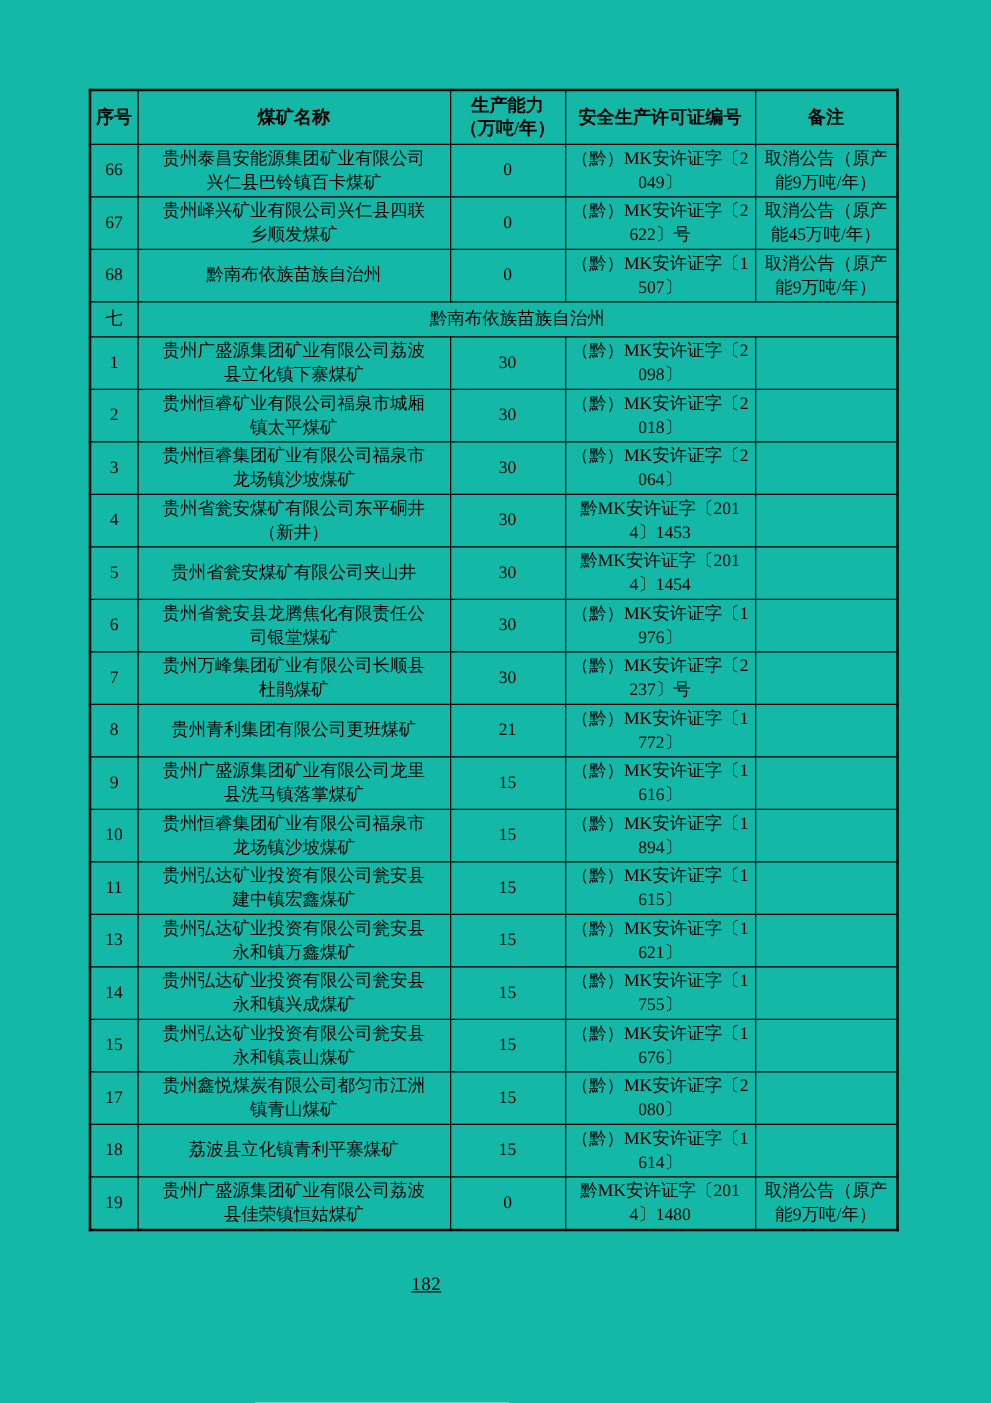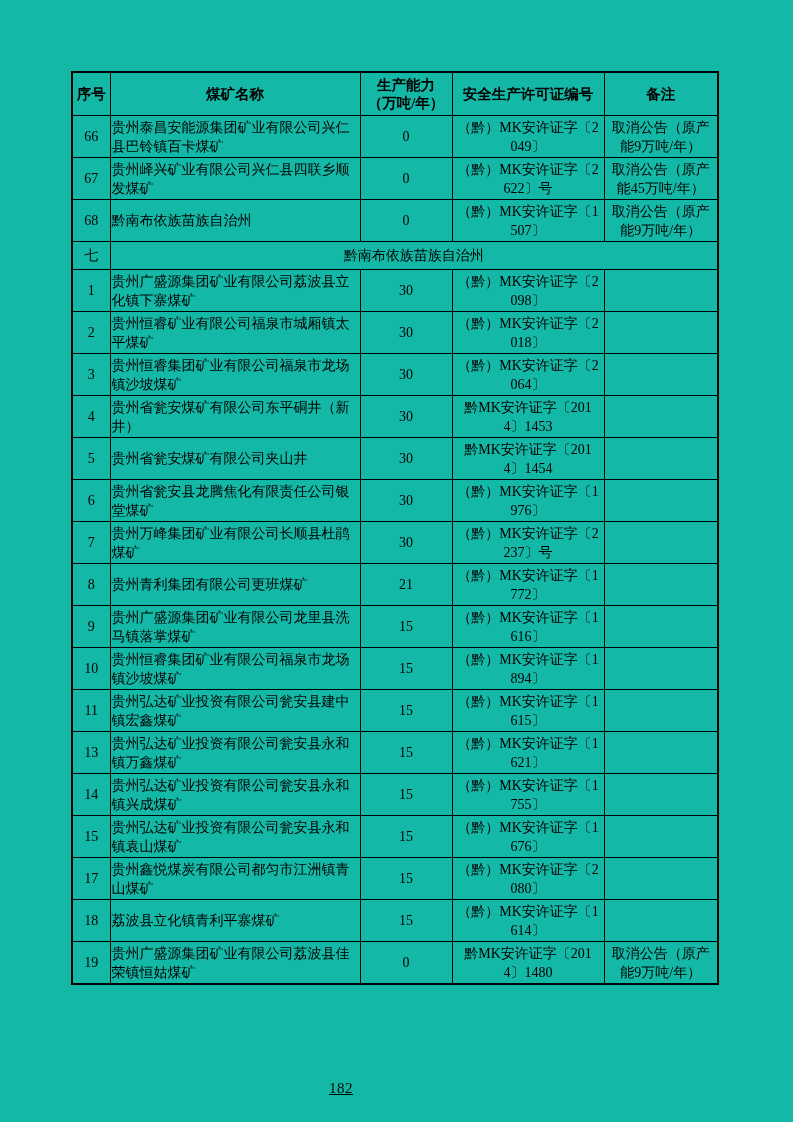--- a/index.html
+++ b/index.html
@@ -51,33 +51,33 @@
     font-size: 14.5px;
     height: 40px;
     line-height: 18px;
   }
   .mine-table tbody td {
     height: 39px;
   }
   .pre { white-space: pre-line; margin-top: 28px; }
 
   td.mine-name-cell {
-    text-align: left;
-    padding: 1px 1px;
+    text-align: center;
+    padding: 1px 17px;
   }
   tr.section td {
     height: 25px;
   }
   td.section-title-cell {
     text-align: center;
     padding: 1px 6px;
   }
   .page-number {
     position: absolute;
-    top: 1080px;
+    top: 1020px;
     left: 0;
     width: 682px;
     text-align: center;
     font-size: 15px;
     letter-spacing: 0.5px;
     text-decoration: underline;
   }
 </style>
 </head>
 <body>

